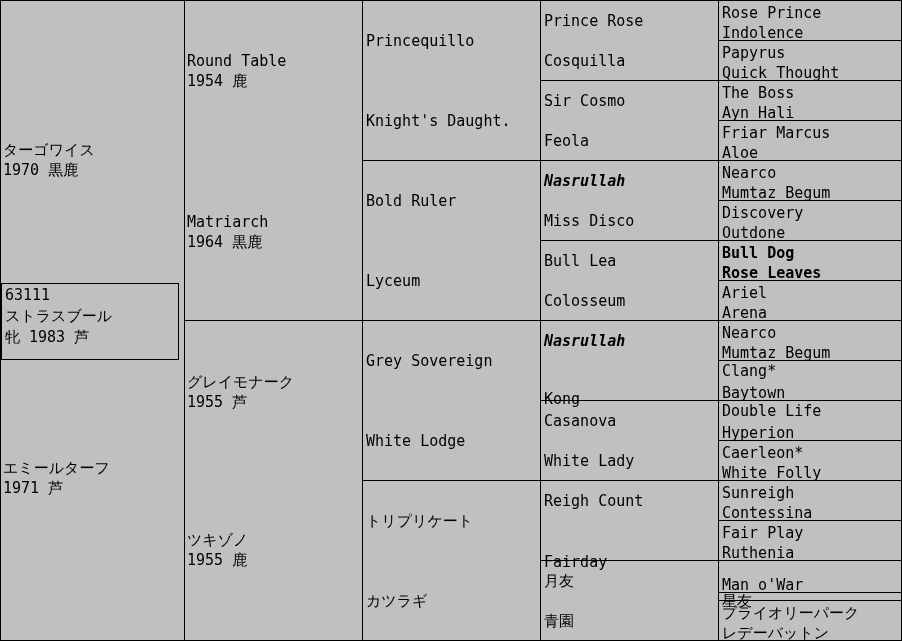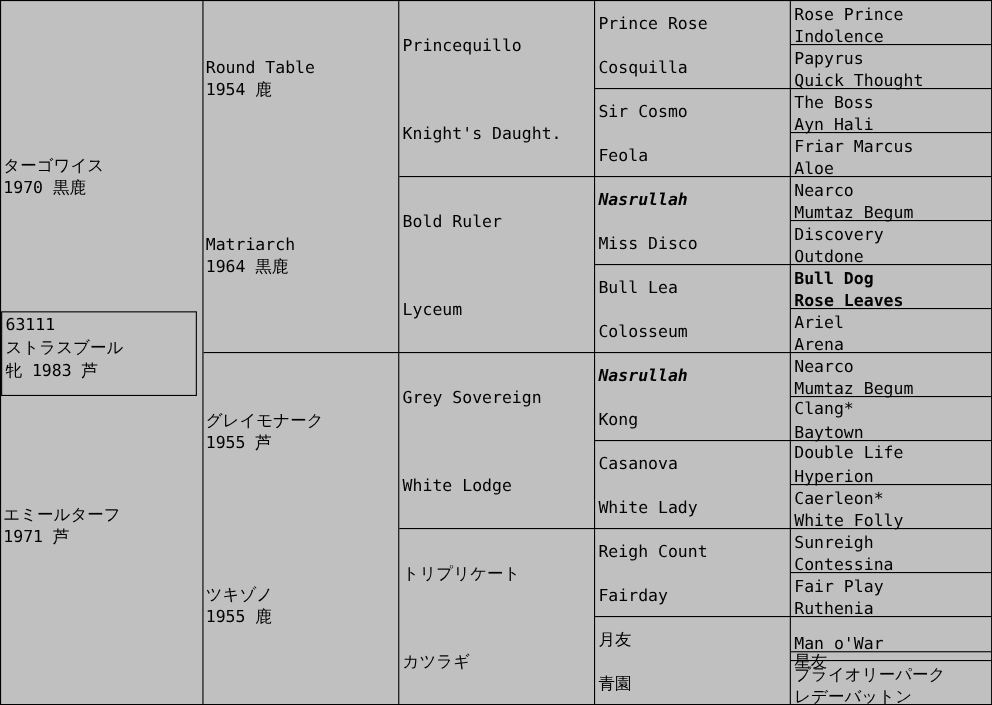--- a/index.html
+++ b/index.html
@@ -102,25 +102,25 @@
   <div id="gen4">
       <div class="blk" style="left: 543px; top: 10px;">Prince Rose</div>
       <div class="blk" style="left: 543px; top: 50px;">Cosquilla</div>
       <div class="blk" style="left: 543px; top: 90px;">Sir Cosmo</div>
       <div class="blk" style="left: 543px; top: 130px;">Feola</div>
       <div class="blk em" style="left: 543px; top: 170px;">Nasrullah</div>
       <div class="blk" style="left: 543px; top: 210px;">Miss Disco</div>
       <div class="blk" style="left: 543px; top: 250px;">Bull Lea</div>
       <div class="blk" style="left: 543px; top: 290px;">Colosseum</div>
       <div class="blk em" style="left: 543px; top: 330px;">Nasrullah</div>
-      <div class="blk" style="left: 543px; top: 370px;">Kong</div>
+      <div class="blk" style="left: 543px; top: 388px;">Kong</div>
       <div class="blk" style="left: 543px; top: 410px;">Casanova</div>
       <div class="blk" style="left: 543px; top: 450px;">White Lady</div>
       <div class="blk" style="left: 543px; top: 490px;">Reigh Count</div>
-      <div class="blk" style="left: 543px; top: 530px;">Fairday</div>
+      <div class="blk" style="left: 543px; top: 551px;">Fairday</div>
       <div class="blk" style="left: 543px; top: 570px;">月友</div>
       <div class="blk" style="left: 543px; top: 610px;">青園</div>
     </div>
   <div id="gen5">
       <div class="cell5" style="top: 0px;">
         <div class="l l1">Rose Prince</div>
         <div class="l l2">Indolence</div>
       </div>
       <div class="cell5" style="top: 40px;">
         <div class="l l1">Papyrus</div>

